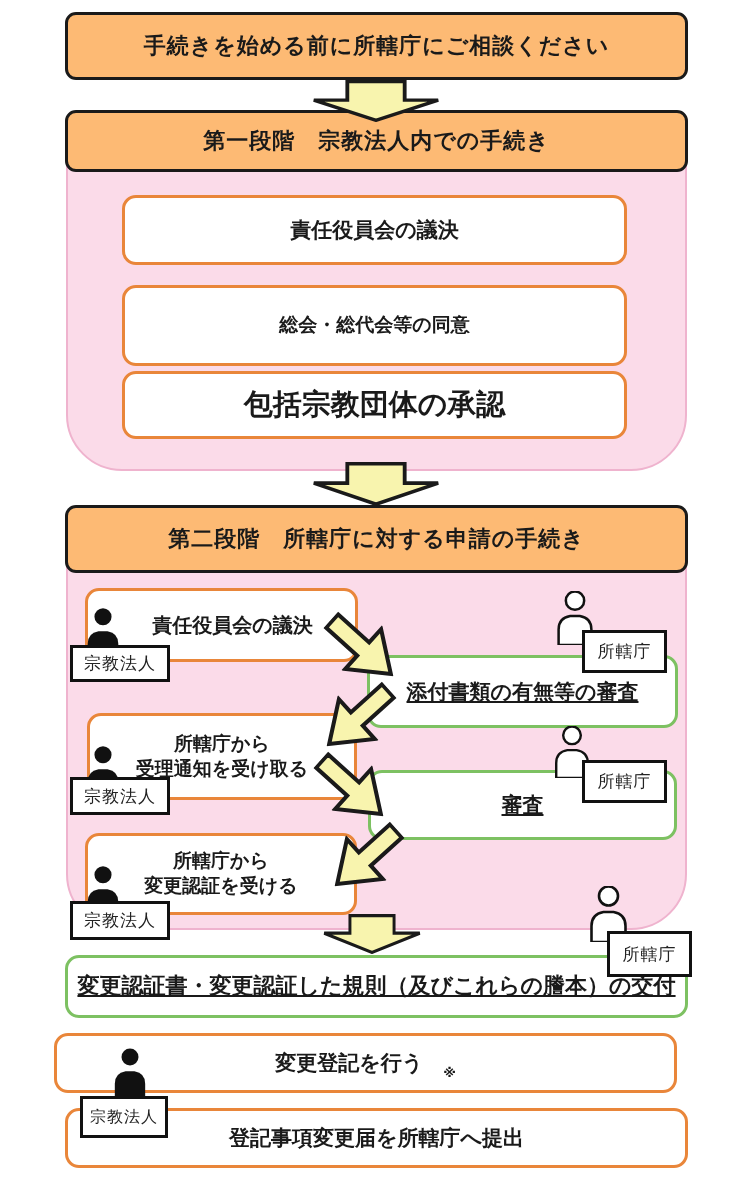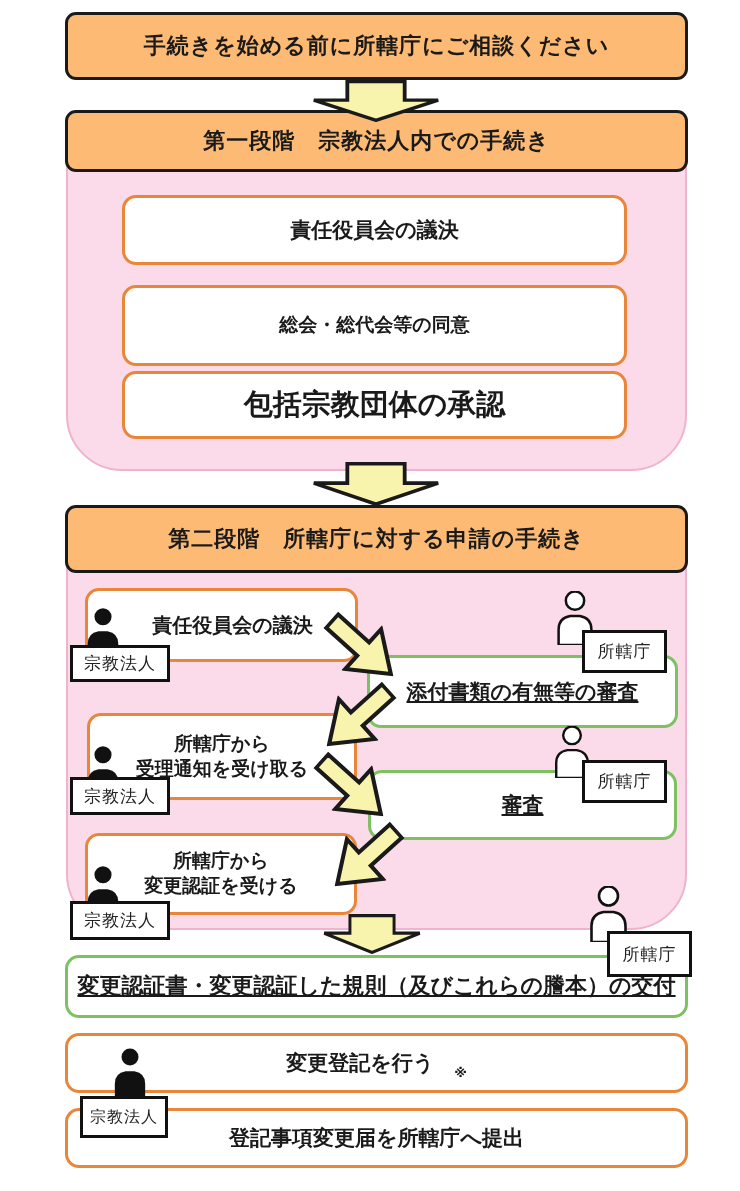--- a/index.html
+++ b/index.html
@@ -195,21 +195,21 @@
     </svg>
   </div>
   <div class="abs plate" style="left:607px;top:931px;width:85px;height:46px;">
     <span>所轄庁</span>
   </div>
 
   <div class="abs greenbox" style="left:65px;top:955px;width:623px;height:63px;font-size:22px;">
     <span>変更認証書・変更認証した規則（及びこれらの謄本）の交付</span>
   </div>
 
-  <div class="abs orangebox" style="left:65px;top:1033px;width:623px;height:60px;font-size:21px;gap:18px;">
+  <div class="abs orangebox" style="left:54px;top:1033px;width:623px;height:60px;font-size:21px;gap:18px;">
     <span>変更登記を行う</span>
       <span class="note-mark">※</span>
   </div>
 
   <div class="abs icon" style="left:108px;top:1048px;width:44px;height:50px;">
     <svg width="44" height="50" viewBox="0 0 40 56">
       <circle cx="20" cy="10" r="9.5" fill="#111"></circle>
       <path d="M3,56 V40 Q3,28 15,26 H25 Q37,28 37,40 V56 Z" fill="#111"></path>
     </svg>
   </div>

